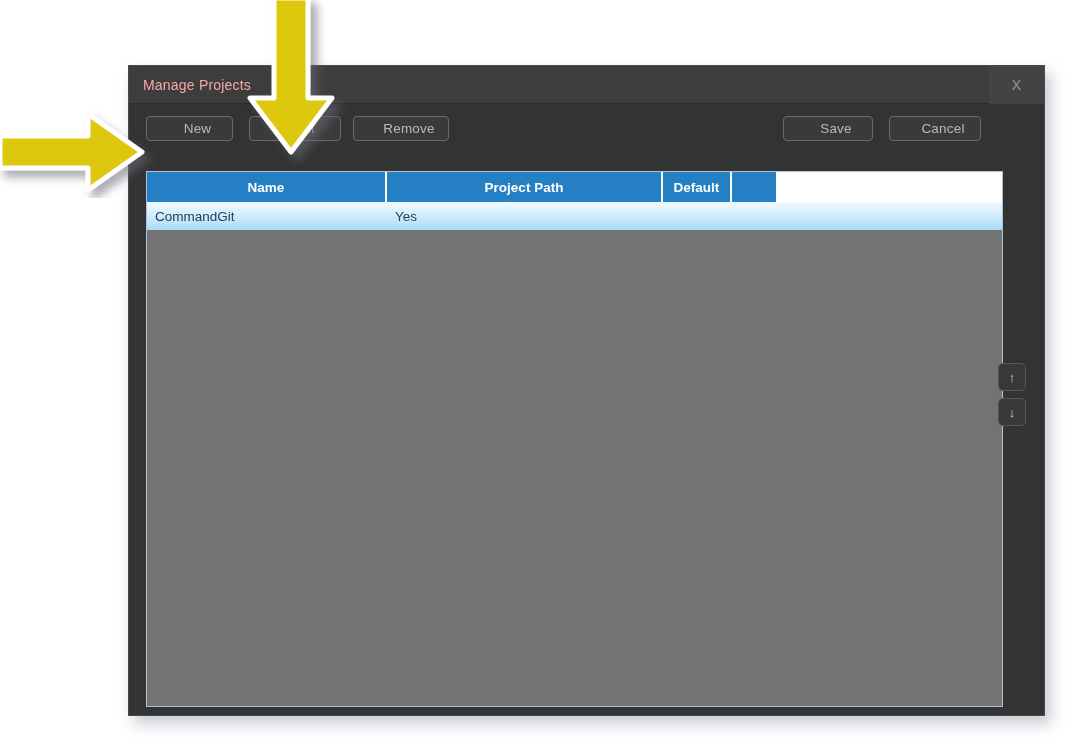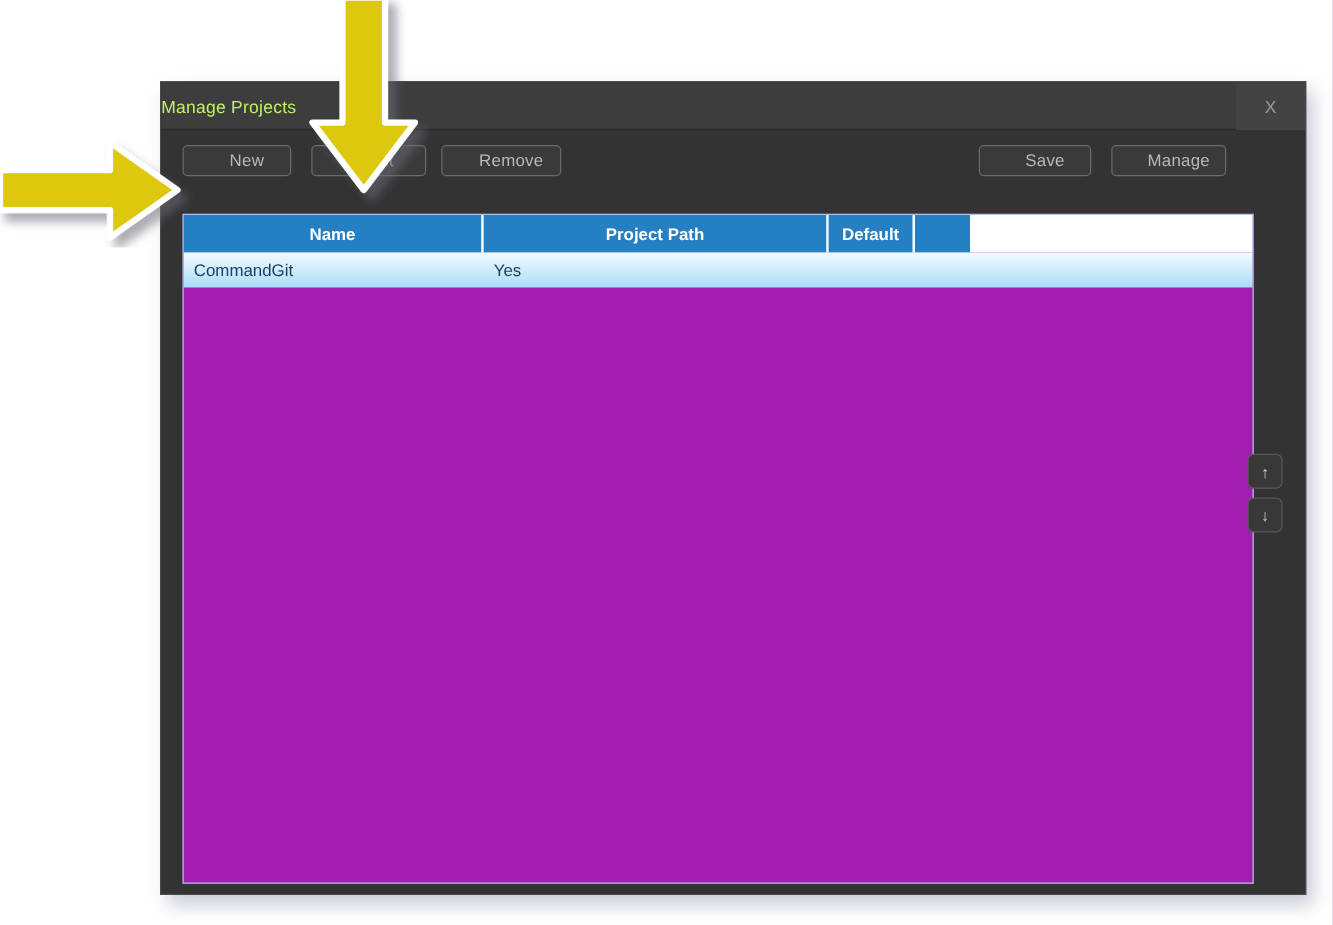--- a/index.html
+++ b/index.html
@@ -34,24 +34,24 @@
 
   .titlebar {
     position: relative;
     height: 38px;
     background: #3d3d3d;
     border-bottom: 1px solid #2b2b2b;
   }
 
   .titlebar-text {
     position: absolute;
-    left: 0;
+    left: 14px;
     top: 11px;
     font-size: 14px;
-    color: #bef264;
+    color: #fca5a5;
     letter-spacing: .2px;
     white-space: nowrap;
   }
 
   .titlebar-close {
     position: absolute;
     right: 0;
     top: 0;
     width: 55px;
     height: 38px;
@@ -96,21 +96,21 @@
   .btn-save   { left: 654px; width: 90px; }
   .btn-cancel { left: 760px; width: 92px; }
 
   
   .table-wrap {
     position: absolute;
     left: 17px;
     top: 105px;
     width: 857px;
     height: 536px;
-    background: #a21caf;
+    background: #737373;
     border: 1px solid #a8c4dd;
   }
 
   .thead {
     display: flex;
     height: 30px;
     background: #ffffff;
   }
   .th {
     background: #2580c3;
@@ -188,21 +188,21 @@
     <div class="titlebar">
       <div class="titlebar-text">Manage Projects</div>
       <button class="titlebar-close">X</button>
     </div>
 
     <div class="toolbar">
       <button class="btn btn-new">New</button>
       <button class="btn btn-edit">Edit</button>
       <button class="btn btn-remove">Remove</button>
       <button class="btn btn-save">Save</button>
-      <button class="btn btn-cancel">Manage</button>
+      <button class="btn btn-cancel">Cancel</button>
     </div>
 
     <div class="table-wrap">
       <div class="thead">
         <div class="th col-name">Name</div>
         <div class="th col-path">Project Path</div>
         <div class="th col-default">Default</div>
         <div class="th col-extra"></div>
       </div>
       <div class="tbody">

